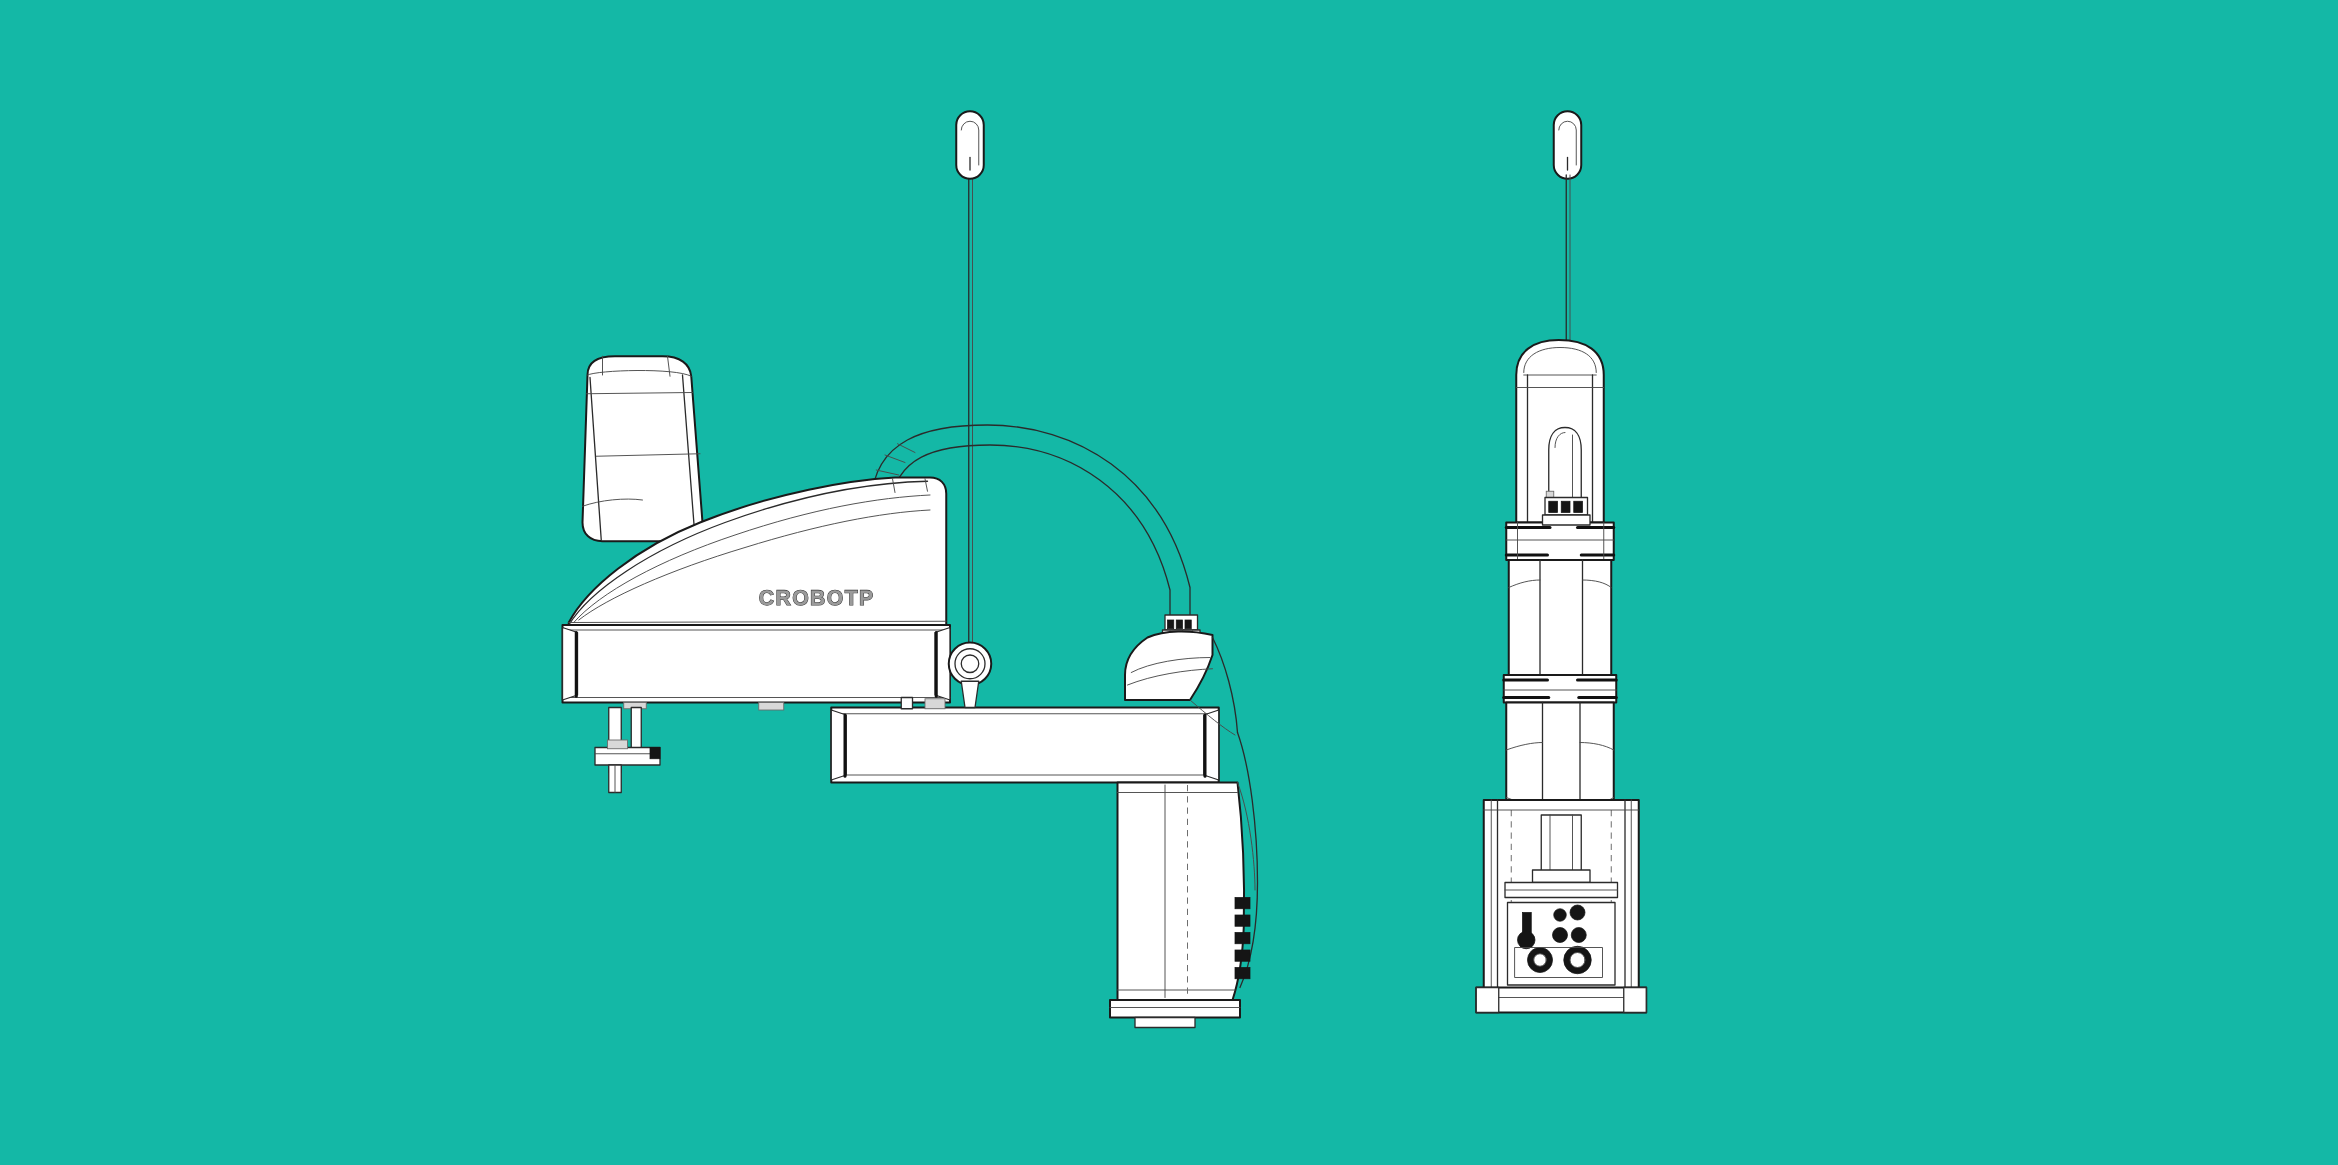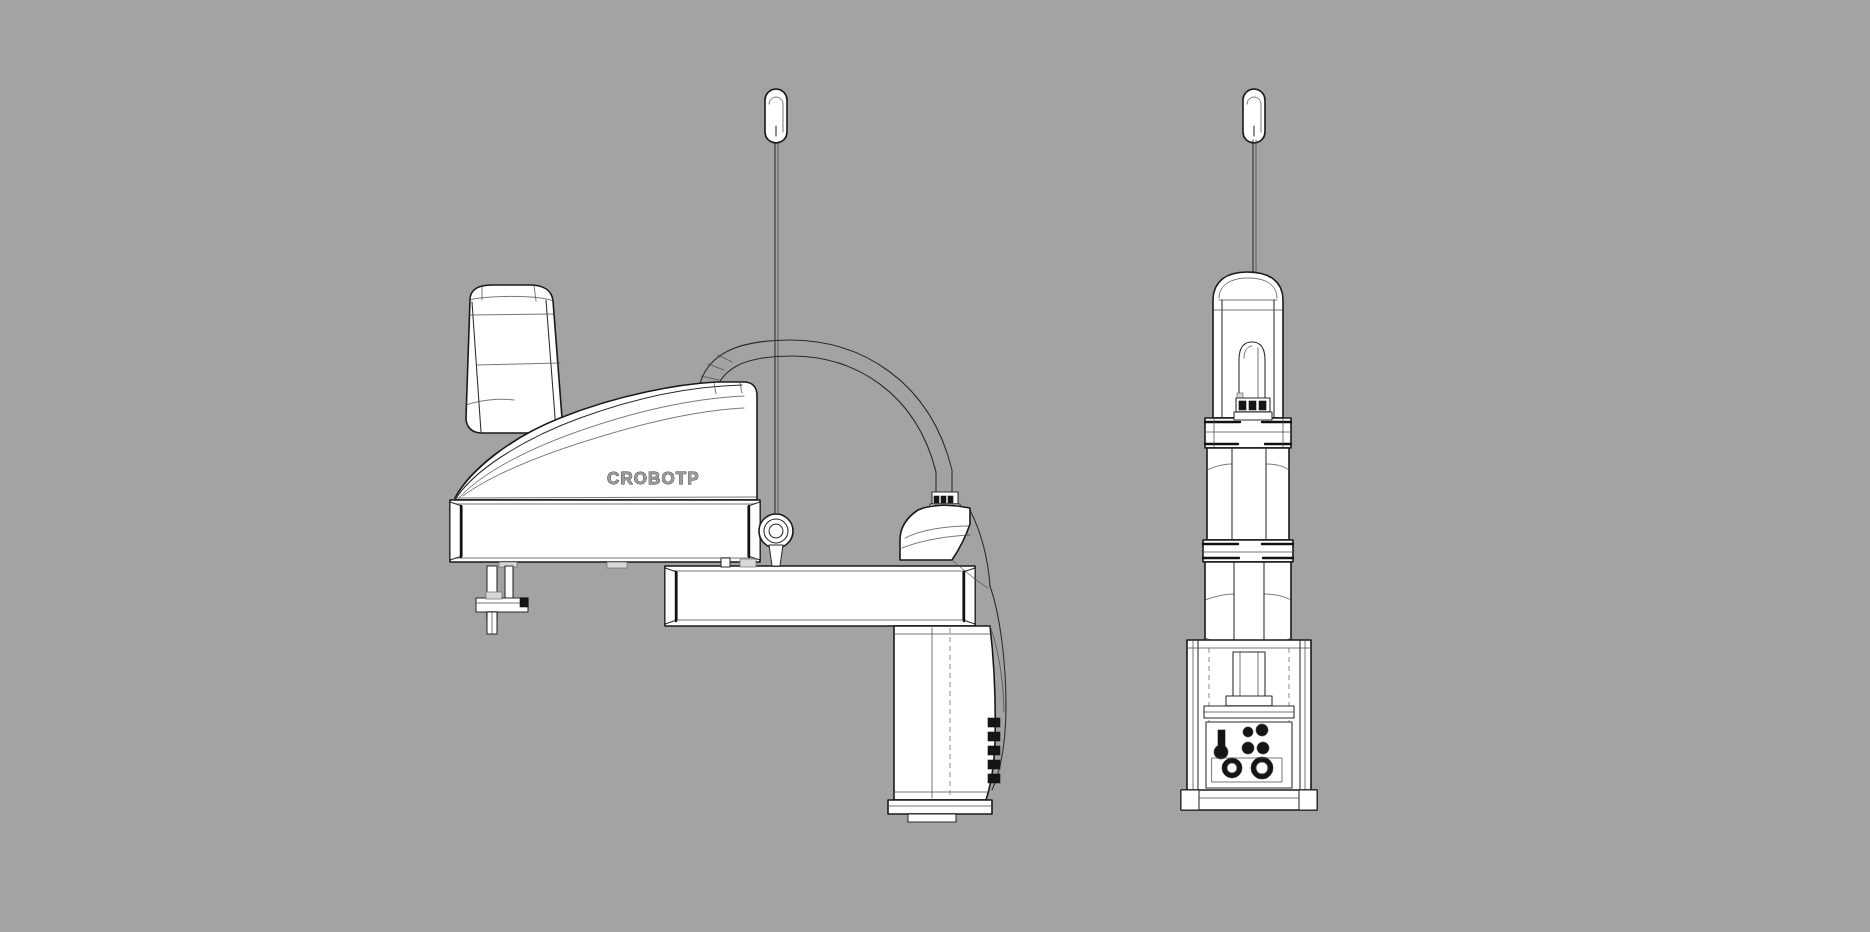--- a/index.html
+++ b/index.html
@@ -2,21 +2,21 @@
 <html><head>
 <meta charset="utf-8">
 <title>SCARA Robot Orthographic Views</title>
 <style>
   html,body{margin:0;padding:0;background:#ffffff;}
   body{
     width:1870px;height:932px;overflow:hidden;
     font-family:"Liberation Sans", sans-serif;
     position:relative;
   }
-  #canvas-root{position:absolute;inset:0;width:1870px;height:932px;background:#a3a3a3;}
+  #canvas-root{position:absolute;inset:0;width:1870px;height:932px;background:#14b8a6;}
   svg{display:block;}
   .ln-thin{fill:none;stroke:#2b2b2b;stroke-width:1.05;stroke-linecap:round;stroke-linejoin:round;}
   .ln-hair{fill:none;stroke:#4a4a4a;stroke-width:0.75;stroke-linecap:round;stroke-linejoin:round;}
   .ln-thick{fill:none;stroke:#111111;stroke-width:2.4;stroke-linecap:round;stroke-linejoin:round;}
   .ln-dash{fill:none;stroke:#6e6e6e;stroke-width:0.8;stroke-dasharray:5 4;stroke-linecap:butt;}
   .fill-white{fill:#ffffff;stroke:#1a1a1a;stroke-width:1.6;stroke-linejoin:round;}
   .fill-white-thin{fill:#ffffff;stroke:#2b2b2b;stroke-width:1.05;stroke-linejoin:round;}
   .fill-dark{fill:#151515;stroke:#151515;stroke-width:0.6;}
   .fill-lt{fill:#d8d8d8;stroke:#6a6a6a;stroke-width:0.7;}
   .logo-text{

